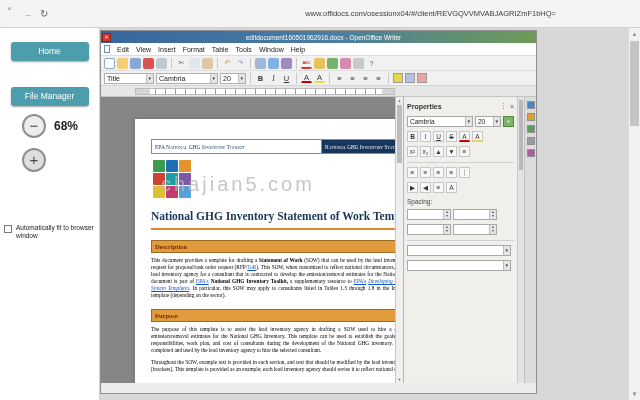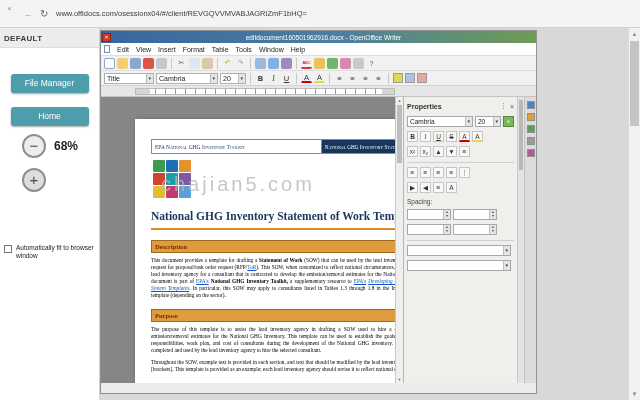--- a/index.html
+++ b/index.html
@@ -5,21 +5,21 @@
   * { margin:0; padding:0; box-sizing:border-box; }
   html,body { width:640px; height:400px; overflow:hidden; }
   body { font-family:"Liberation Sans", sans-serif; background:#fff; position:relative; }
   .screen { position:absolute; left:0; top:0; width:640px; height:400px; overflow:hidden; }
 
   
   .chrome { position:absolute; left:0; top:0; width:640px; height:28px; background:#f4f4f4; border-bottom:1px solid #cfcfcf; }
   .tab-close { position:absolute; left:7px; top:4px; font-size:8px; color:#8a8a8a; }
   .back-icon { position:absolute; left:24px; top:10px; font-size:9px; color:#9a9a9a; line-height:9px; }
   .refresh-icon { position:absolute; left:40px; top:9px; font-size:10px; color:#5f6368; line-height:10px; }
-  .url-field { position:absolute; left:56px; top:9px; width:500px; height:12px; font-size:7.5px; color:#3c3c3c; white-space:nowrap; overflow:hidden; }
+  .url-field { position:absolute; left:56px; top:9px; width:500px; height:12px; font-size:7.5px; color:#3c3c3c; white-space:nowrap; overflow:hidden;text-align:right; }
 
   
   .bscroll { position:absolute; right:0; top:28px; width:12px; height:372px; background:#f1f1f1; border-left:1px solid #dcdcdc; }
   .bs-arrow { position:absolute; left:0; width:11px; text-align:center; font-size:6px; color:#8a8a8a; }
   .bs-up { top:3px; } .bs-down { bottom:3px; }
   .bs-thumb { position:absolute; left:1px; top:13px; width:9px; height:85px; background:#c4c4c4; }
 
   
   .left-panel { position:absolute; left:0; top:28px; width:100px; height:372px; background:#ffffff; border-right:1px solid #d2d2d2; }
   .lp-header { height:20px; background:#ececec; border-bottom:1px solid #dfdfdf; font-size:8px; font-weight:bold; color:#3d3d3d; padding:6px 0 0 4px; letter-spacing:.3px; }
@@ -128,23 +128,22 @@
     <div class="url-field">www.offidocs.com/osessionx04/#/client/REVGQVVMVABJAGRIZmF1bHQ=</div>
   </div>
 
   <div class="bscroll">
     <div class="bs-arrow bs-up">▲</div>
     <div class="bs-thumb"></div>
     <div class="bs-arrow bs-down">▼</div>
   </div>
 
   <div class="left-panel">
-    <div class="lp-header">DEFAULT</div>
+    <button class="btn-teal">Home</button>
     <button class="btn-teal btn-gap">File Manager</button>
-    <button class="btn-teal">Home</button>
     <div class="zoom-area">
       <div class="zoom-circle zc-minus">−</div>
       <div class="zoom-value">68%</div>
       <div class="zoom-circle zc-plus">+</div>
     </div>
     <div class="fit-row">
       <span class="checkbox"></span>
       <span class="fit-label">Automatically fit to browser window</span>
     </div>
   </div>

